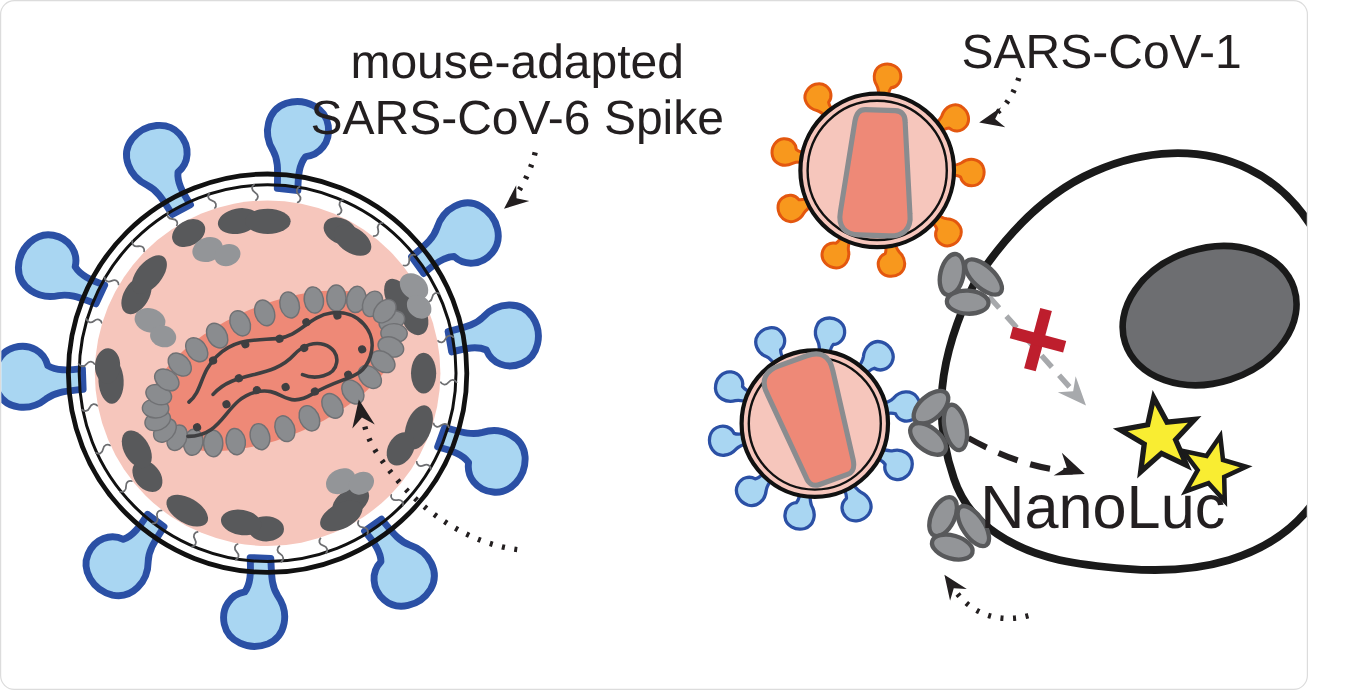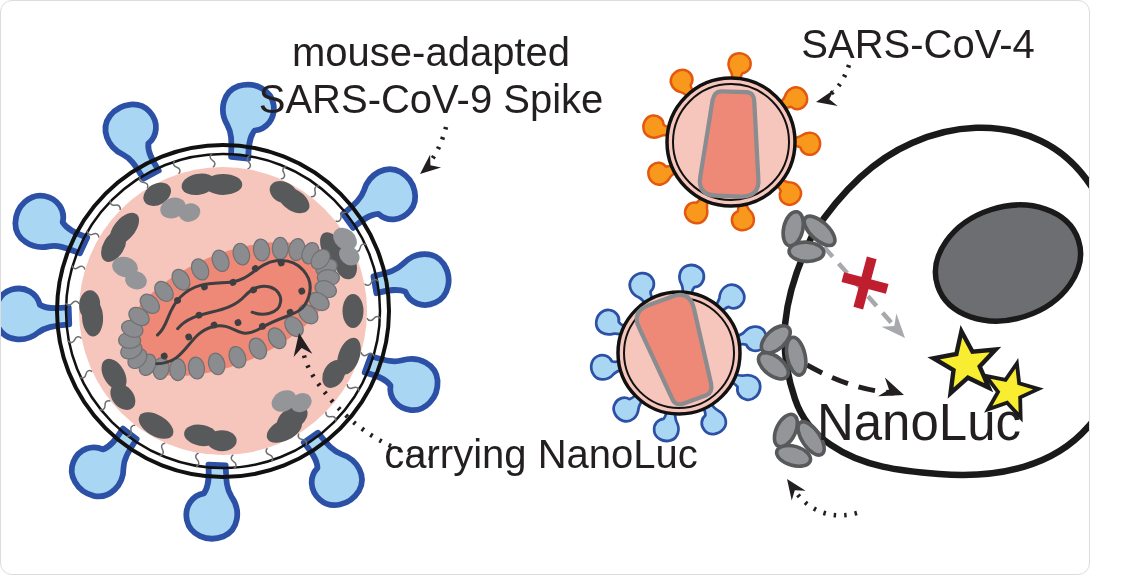--- a/index.html
+++ b/index.html
@@ -252,29 +252,28 @@
     <use href="#ah" class="ah-black" transform="translate(815,101) rotate(168) scale(0.85)"></use>
     <path class="dotted" d="M 430,457 C 392,452 348,428 314,378 C 308,369 304,360 302,350"></path>
     <use href="#ah" class="ah-black" transform="translate(298,332) rotate(-100) scale(0.95)"></use>
     <path class="dotted" d="M 856,512 C 838,517 820,514 806,503 C 800,498 795,492 791,486"></path>
     <use href="#ah" class="ah-black" transform="translate(786,478) rotate(-125) scale(0.85)"></use>
   </g>
 </svg>
 
 <div class="lbl" style="left:430px;top:28px">
   <div>mouse-adapted</div>
-  <div>SARS-CoV-9 Spike</div>
+  <div>SARS-CoV-6 Spike</div>
 </div>
 
 <div class="lbl" style="left:917px;top:20px">
-  <div>SARS-CoV-4</div>
+  <div>SARS-CoV-1</div>
 </div>
 
 <div class="lbl" style="left:540px;top:430px">
-  <div>carrying NanoLuc</div>
 </div>
 
 <div class="lbl" id="lbl-nanoluc" style="left:918px;top:398px">
   <span>NanoLuc</span>
 </div>
 
 
 </div>
 
 </body></html>

